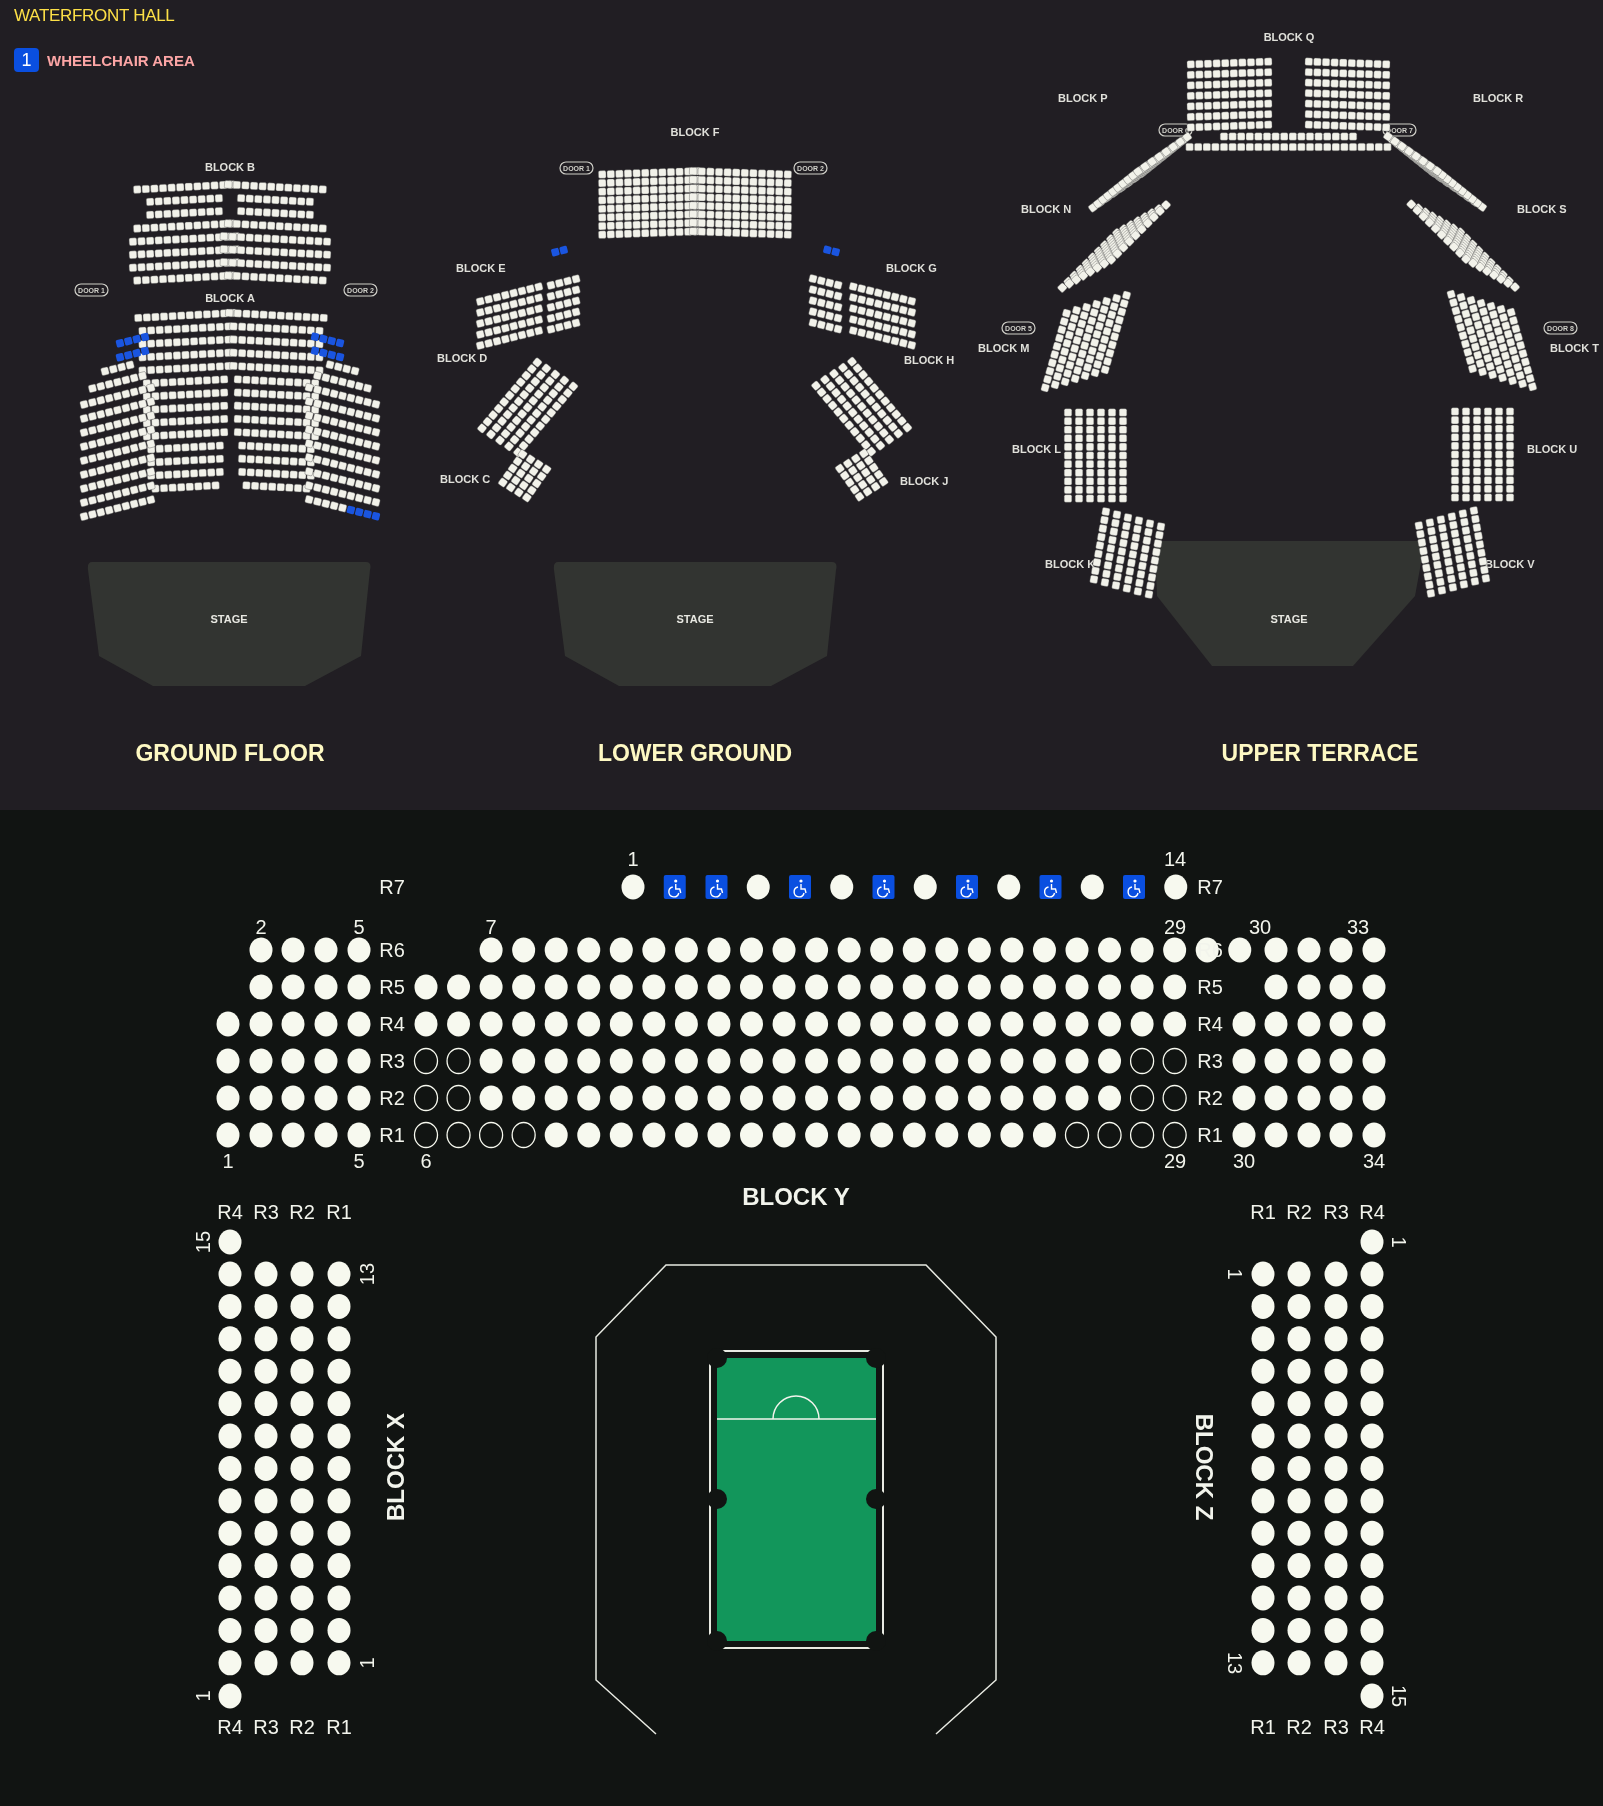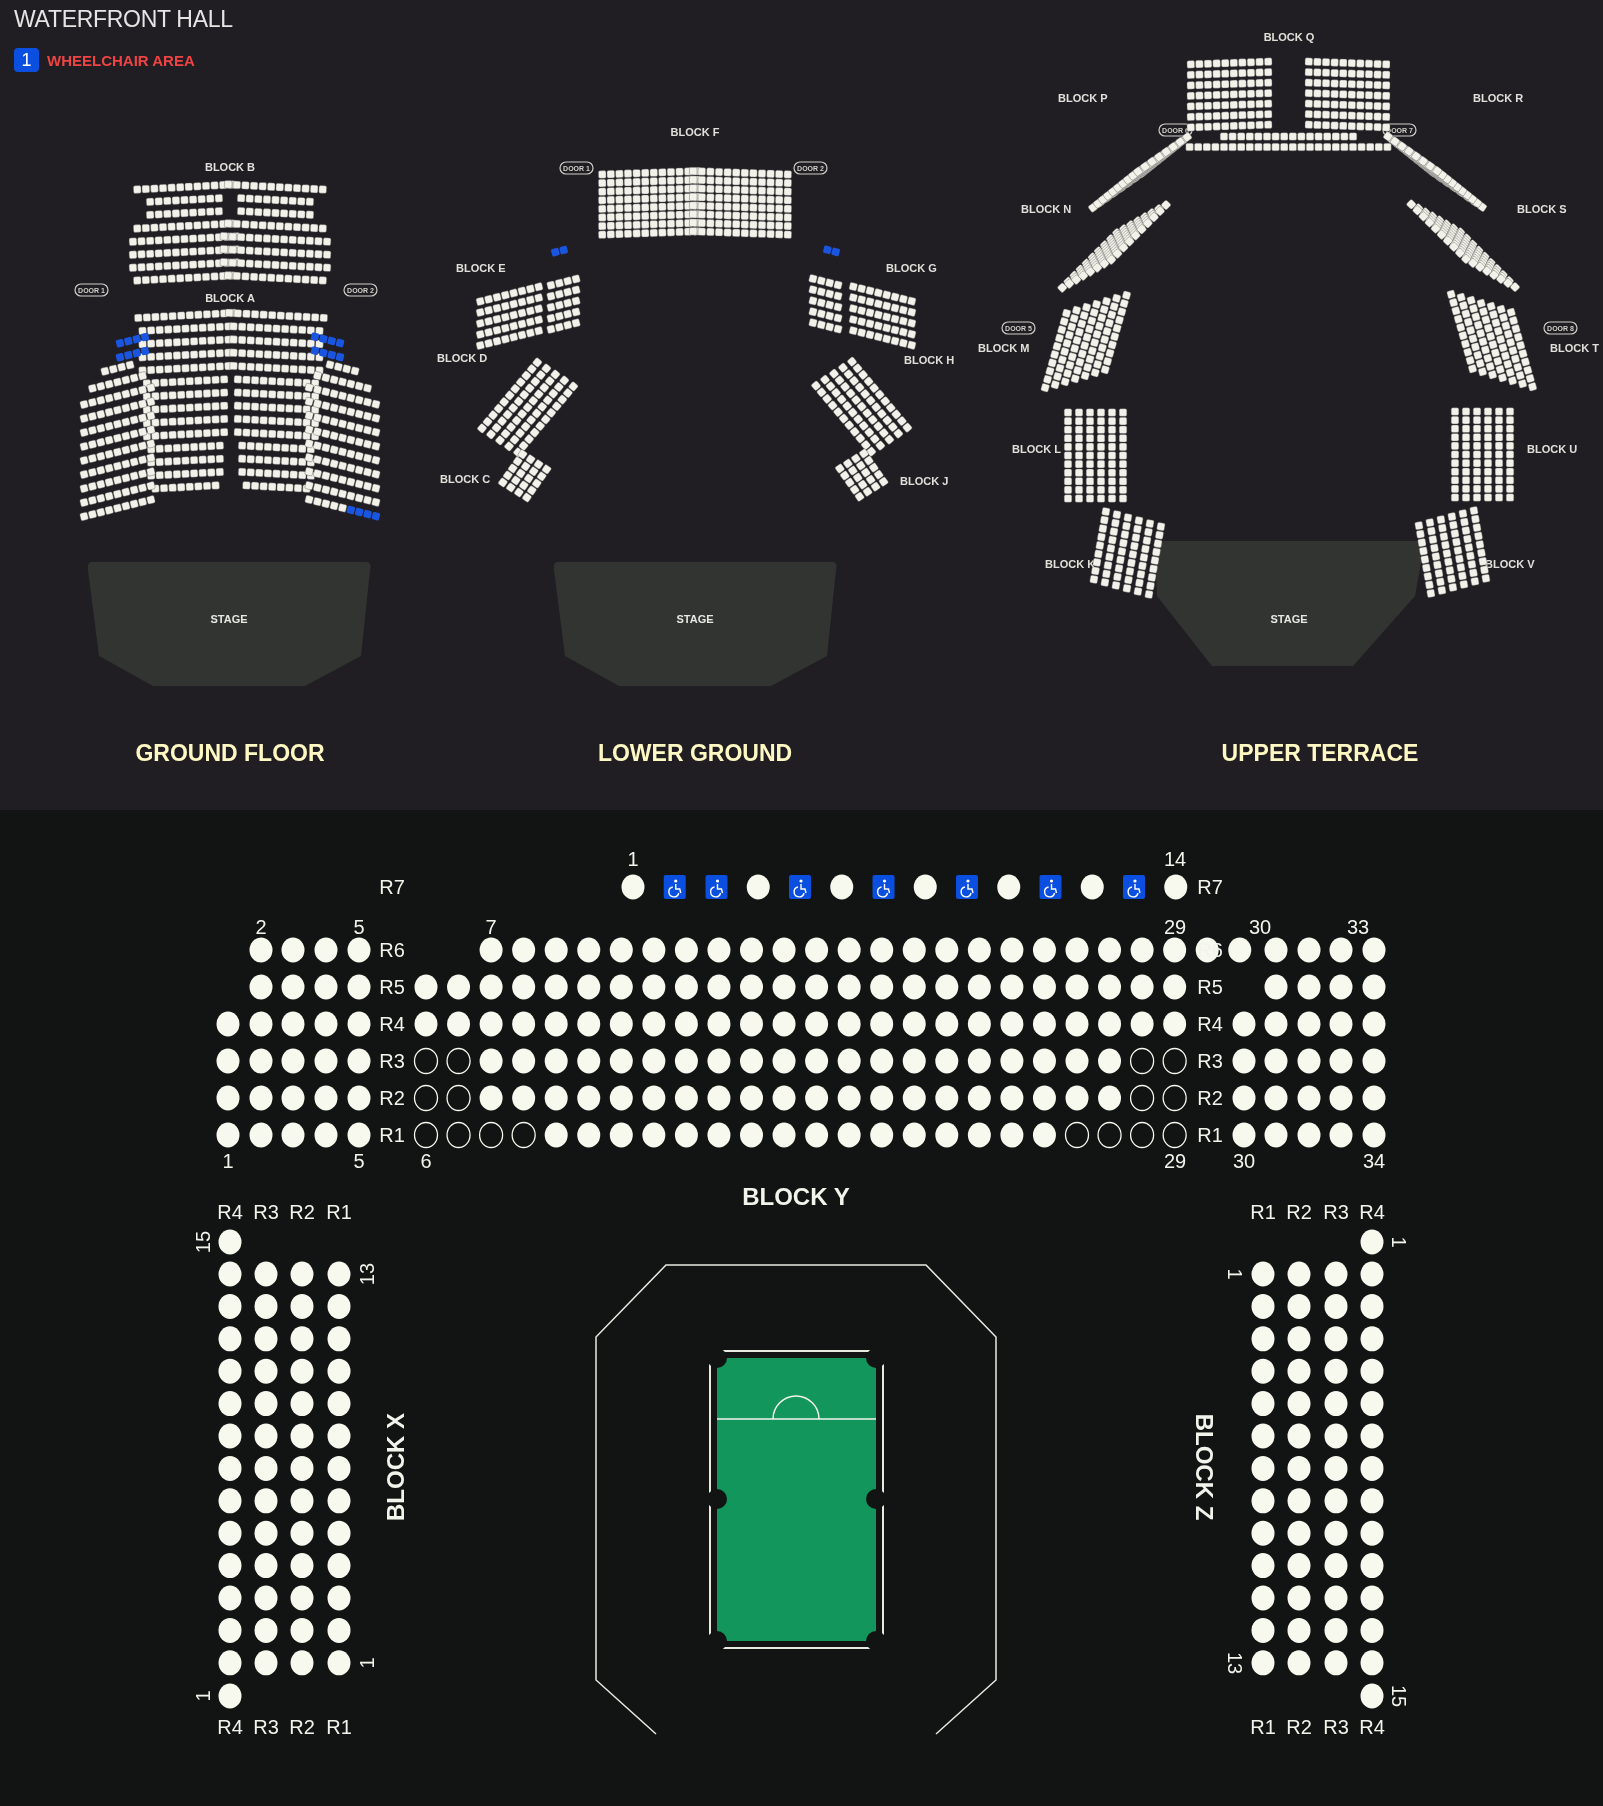--- a/index.html
+++ b/index.html
@@ -1,22 +1,22 @@
 <!DOCTYPE html>
 <html><head>
 <meta charset="utf-8">
 <style>
   html,body{margin:0;padding:0;background:#111412;}
   body{width:1603px;height:1806px;position:relative;overflow:hidden;font-family:"Liberation Sans",sans-serif;}
   #top{position:absolute;left:0;top:0;width:1603px;height:810px;background:#211e23;}
   #bottom{position:absolute;left:0;top:810px;width:1603px;height:996px;background:#111412;}
-  .title{position:absolute;left:14px;top:6px;font-size:23px;color:#e5e5e5;letter-spacing:-0.3px;}
+  .title{position:absolute;left:14px;top:6px;font-size:17px;color:#fde047;letter-spacing:-0.3px;}
   .legend{position:absolute;left:14px;top:48px;display:flex;align-items:center;gap:8px;}
   .legend-box{width:25px;height:24px;border-radius:4px;background:#0a4fe0;color:#fff;font-size:18px;display:flex;align-items:center;justify-content:center;}
-  .legend-label{font-size:15px;font-weight:bold;color:#ef4444;}
+  .legend-label{font-size:15px;font-weight:bold;color:#fca5a5;}
   .floor-label{position:absolute;top:740px;font-size:23px;font-weight:bold;color:#fef9c3;transform:translateX(-50%);white-space:nowrap;}
   svg{position:absolute;left:0;top:0;}
   .blk{font-size:11px;font-weight:bold;fill:#e0e0da;}
   .stage-t{font-size:11px;font-weight:bold;fill:#e8e8e2;}
   .door{fill:none;stroke:#cfcfc8;stroke-width:1.2;}
   .door-t{font-size:7px;font-weight:bold;fill:#cfcfc8;}
   .mini{fill:#f2f2ea;stroke:#555;stroke-width:0.4;}
   .mini-wc{fill:#1a55e0;}
   .seat{fill:#f7f9ef;}
   .seat-empty{fill:none;stroke:#f7f9ef;stroke-width:1.3;}

